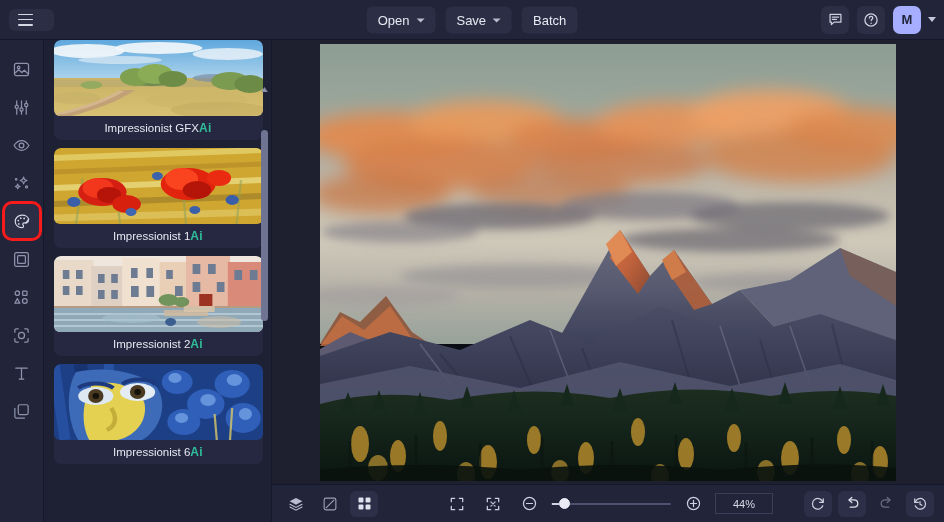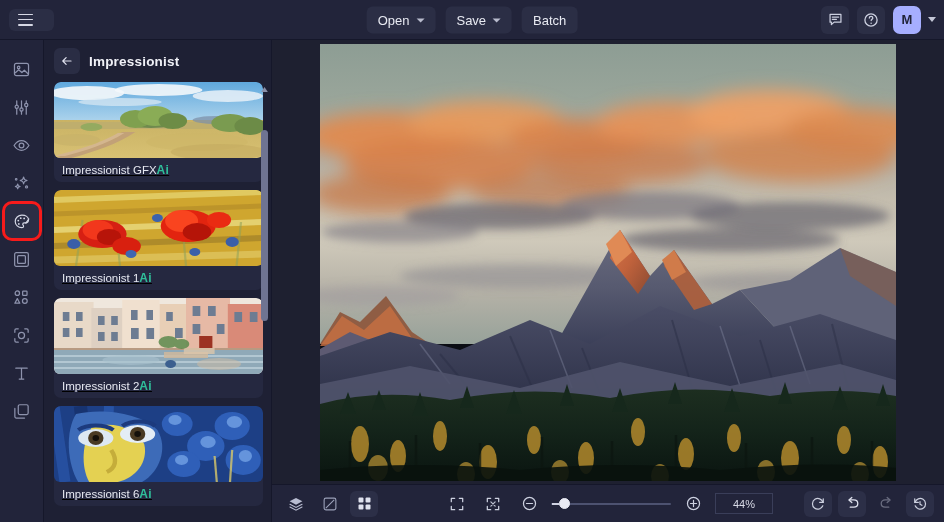--- a/index.html
+++ b/index.html
@@ -154,23 +154,22 @@
   }
   .thumb {
     width: 100%; height: 76px;
     display: block;
     border-radius: 6px;
     position: relative;
     overflow: hidden;
   }
   .card-foot {
     height: 24px;
-    display: flex; align-items: center; justify-content: flex-start;
+    display: flex; align-items: center; justify-content: center;
     padding: 0 9px 0 8px;
-    text-decoration: underline;
   }
   .card-name { color: #e6e8f1; font-size: 11.5px; }
   .ai-badge { color: #2fbf9a; font-size: 12px; font-weight: bold; letter-spacing: .3px; }
 
   .scrollbar-track {
     position: absolute;
     right: 3px; top: 46px; bottom: 4px;
     width: 7px;
     background: transparent;
   }
@@ -393,28 +392,20 @@
 
       <div class="rail-item">
         <svg width="19" height="19" viewBox="0 0 20 20" fill="none" stroke="#8e93ad" stroke-width="1.3">
           <rect x="6.6" y="2.9" width="10.4" height="10.4" rx="1.6"></rect>
           <path d="M13.2 16.9H4.6c-.9 0-1.6-.7-1.6-1.6V6.8" stroke-linecap="round"></path>
         </svg>
       </div>
     </div>
 
     <div class="panel">
-      <div class="panel-head">
-        <div class="back-btn">
-          <svg width="14" height="14" viewBox="0 0 16 16" fill="none" stroke="#e0e2ee" stroke-width="1.4">
-            <path d="M12.6 8H3.6M7 4.2L3.2 8l3.8 3.8" stroke-linecap="round" stroke-linejoin="round"></path>
-          </svg>
-        </div>
-        <div class="panel-title">Impressionist</div>
-      </div>
 
       <div class="panel-scroll">
 
         <div class="card">
           <div class="thumb">
             <svg width="100%" height="100%" viewBox="0 0 190 76" preserveAspectRatio="none">
               <defs>
                 <linearGradient id="g1sky" x1="0" y1="0" x2="0" y2="1">
                   <stop offset="0" stop-color="#5fa8dd"></stop>
                     <stop offset="1" stop-color="#aed4ec"></stop>

